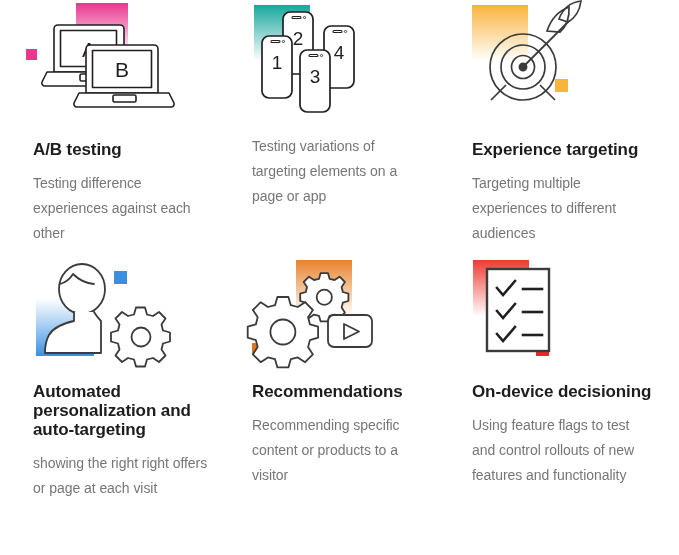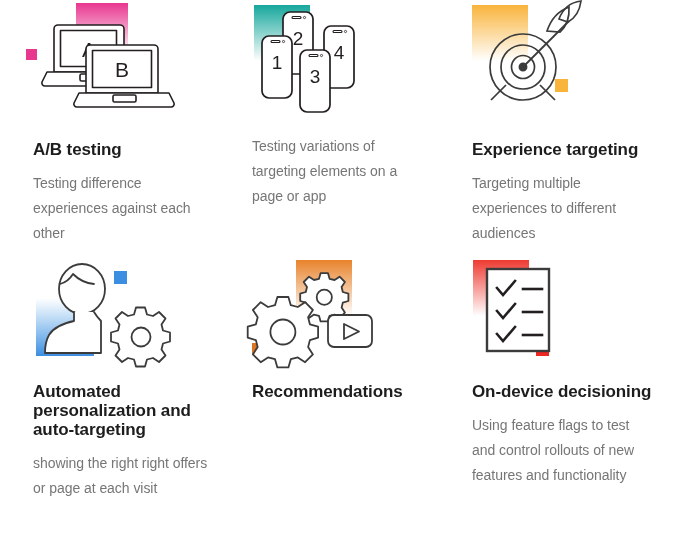--- a/index.html
+++ b/index.html
@@ -221,20 +221,21 @@
           <circle cx="30.9" cy="72" r="12.5"></circle>
         </g>
 
         <g fill="#ffffff" stroke="#3b3b3b" stroke-width="1.8" stroke-linejoin="round">
           <rect x="76" y="55" width="44" height="32" rx="6"></rect>
           <path d="M92 64 l15 7.5 l-15 7.5 z"></path>
         </g>
       </svg>
     </div>
     <p class="card-title">Recommendations</p>
+    <p class="card-desc">Recommending specific content or products to a visitor</p>
   </div>
 
   <div class="card r2">
     <div class="icon-area">
       <svg width="170" height="110" viewBox="0 0 170 110">
         <defs>
           <linearGradient id="gradRed" x1="0" y1="0" x2="0" y2="1">
             <stop offset="0%" stop-color="#EE3B32" stop-opacity="1"></stop>
             <stop offset="100%" stop-color="#EE3B32" stop-opacity="0"></stop>
           </linearGradient>

